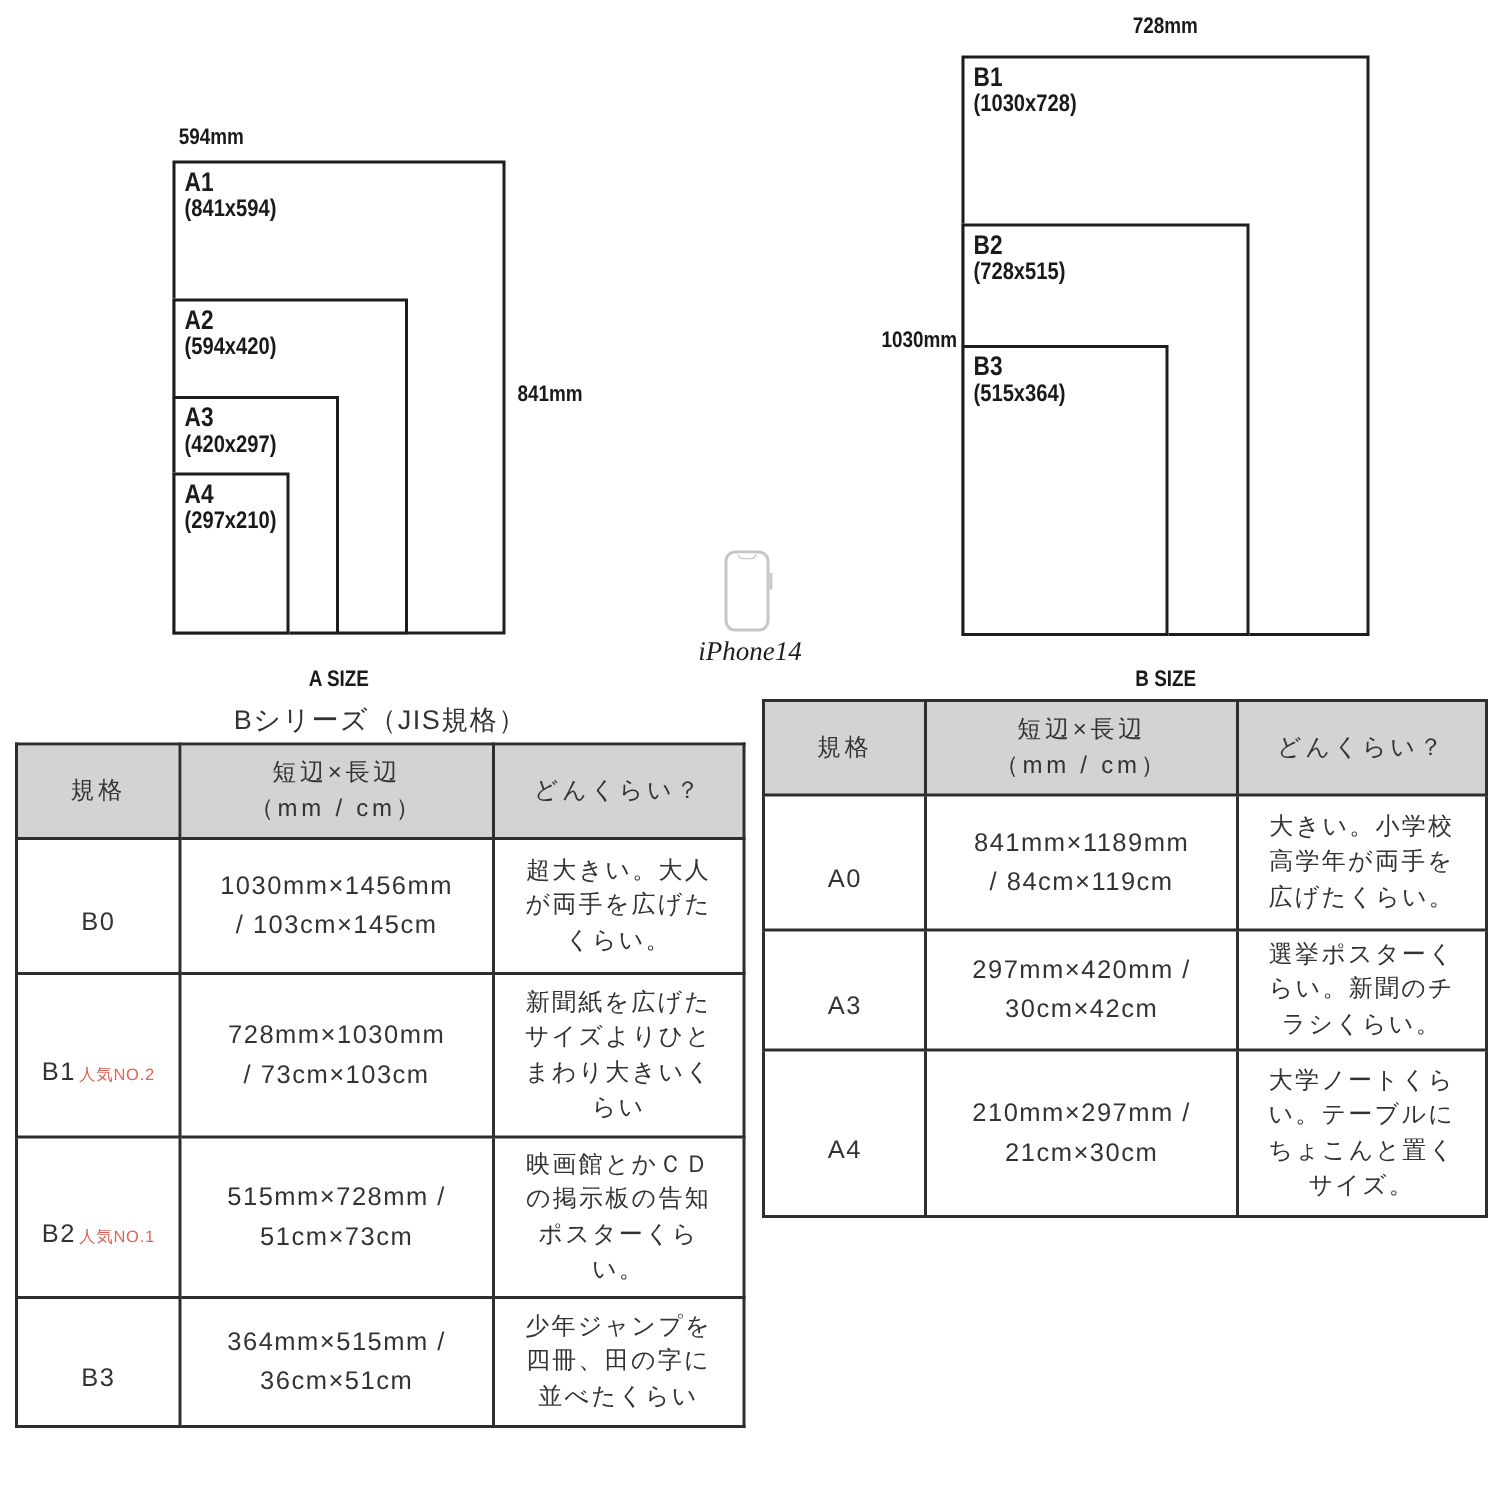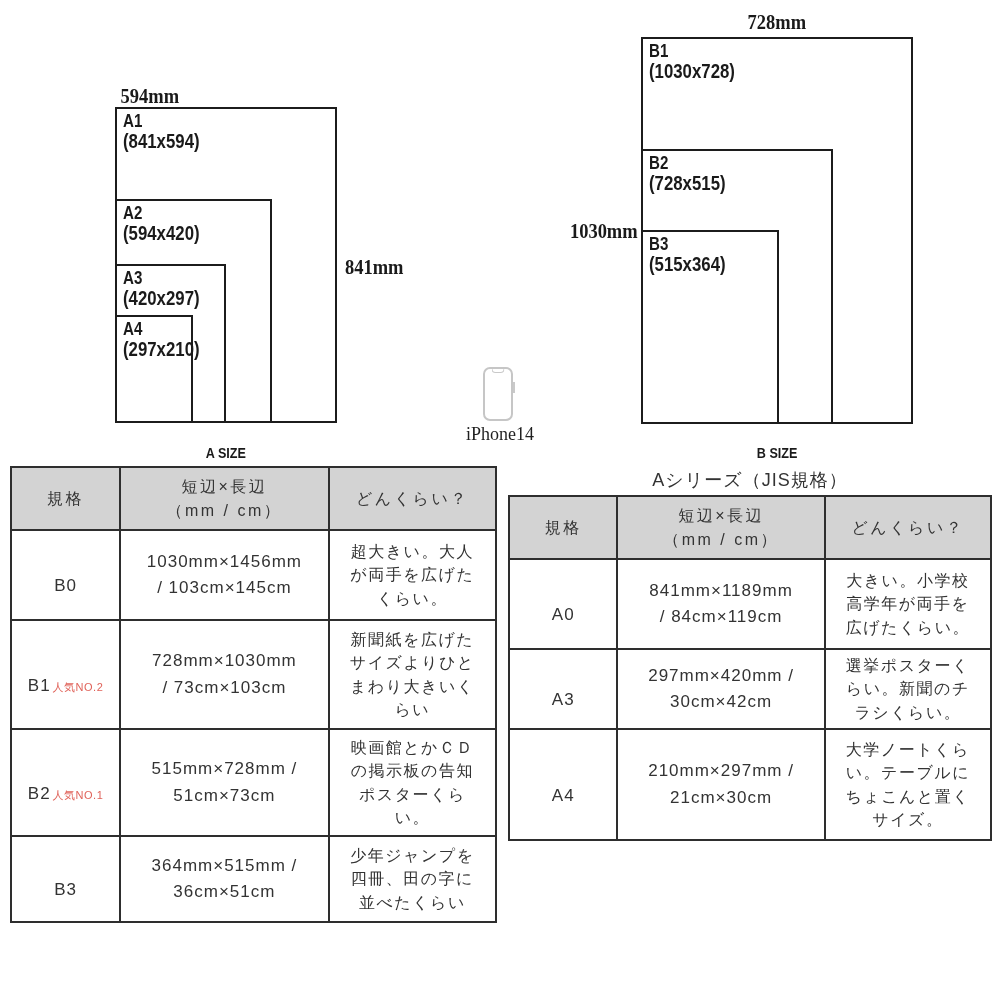--- a/index.html
+++ b/index.html
@@ -8,31 +8,31 @@
   
   .cond{display:inline-block;transform:scaleX(0.84);font-weight:bold;white-space:nowrap;}
   .cond-left{transform-origin:0 50%;}
   .cond-right{transform-origin:100% 50%;}
   .page-title{position:absolute;left:383px;top:4px;width:200px;text-align:center;
               font-size:31px;letter-spacing:0px;}
   
   .rect{position:absolute;border:2px solid #1c1c1c;background:#fff;box-sizing:border-box;}
   .rect-label{position:absolute;left:6px;top:3px;line-height:1.08;}
   .rl-name{font-size:18px;}
-  .rl-dims{font-size:20px;text-decoration:underline;}
-  .dim-label{position:absolute;font-size:22px;font-family:Liberation Serif, serif;}
+  .rl-dims{font-size:16px;text-decoration:underline;}
+  .dim-label{position:absolute;font-size:15px;}
   .caption{position:absolute;font-size:15px;text-align:center;}
   
   .phone{position:absolute;left:483px;top:367px;width:30px;height:54px;
          border:2px solid #c6c6c6;border-radius:7px;background:#fff;box-sizing:border-box;}
   .notch{position:absolute;top:0px;left:50%;transform:translateX(-50%);width:13px;height:4px;
          border:1px solid #c9c9c9;border-top:none;border-radius:0 0 4px 4px;background:#fff;box-sizing:border-box;}
   .side-btn{position:absolute;right:-4px;top:13px;width:2px;height:11px;background:#c9c9c9;}
   .phone-label{position:absolute;left:440px;top:424px;width:120px;text-align:center;
-               font-family:"Liberation Serif","DejaVu Serif",serif;font-size:18px;color:#1f1f1f;}
+               font-family:"Liberation Serif","DejaVu Serif",serif;font-size:18px;color:#1f1f1f;font-style:italic;}
   
   .table-block{position:absolute;box-sizing:border-box;}
   .table-title{height:29px;line-height:29px;text-align:center;font-size:18px;color:#333;letter-spacing:1px;}
   table.size-table{border-collapse:collapse;width:100%;table-layout:fixed;color:#333;}
   table.size-table th,table.size-table td{border:2px solid var(--border,#2e2e2e);
         text-align:center;vertical-align:middle;padding:2px;box-sizing:border-box;overflow:hidden;}
   table.size-table th{background:var(--header-bg,#d3d3d3);font-weight:normal;font-size:16px;
         letter-spacing:2.5px;white-space:pre-line;line-height:1.5;}
   .cell-size{font-size:17px;letter-spacing:1px;}
   .size-line{white-space:nowrap;}
@@ -107,20 +107,21 @@
     <div class="caption" style="left:641px;top:444px;width:272px;"><span class="cond">B SIZE</span></div>
   </div>
 
   <div class="phone">
     <div class="notch"></div>
     <div class="side-btn"></div>
   </div>
   <div class="phone-label">iPhone14</div>
 
   <div class="table-block" style="left:10px;top:466px;width:487px;">
+    <div class="table-title">Bシリーズ（JIS規格）</div>
     <table class="size-table">
         <colgroup>
           <col style="width: 22.5%;">
           <col style="width: 43%;">
           <col style="width: 34.5%;">
         </colgroup>
         <thead>
           <tr style="height: 63px;">
             <th>規格</th>
             <th>短辺×長辺
@@ -169,21 +170,20 @@
 36cm×51cm</td>
             <td class="cell-desc">少年ジャンプを
 四冊、田の字に
 並べたくらい</td>
           </tr>
         </tbody>
       </table>
   </div>
 
   <div class="table-block" style="left:508px;top:466px;width:484px;">
-    <div class="table-title">Aシリーズ（JIS規格）</div>
     <table class="size-table">
         <colgroup>
           <col style="width: 22.5%;">
           <col style="width: 43%;">
           <col style="width: 34.5%;">
         </colgroup>
         <thead>
           <tr style="height: 63px;">
             <th>規格</th>
             <th>短辺×長辺

